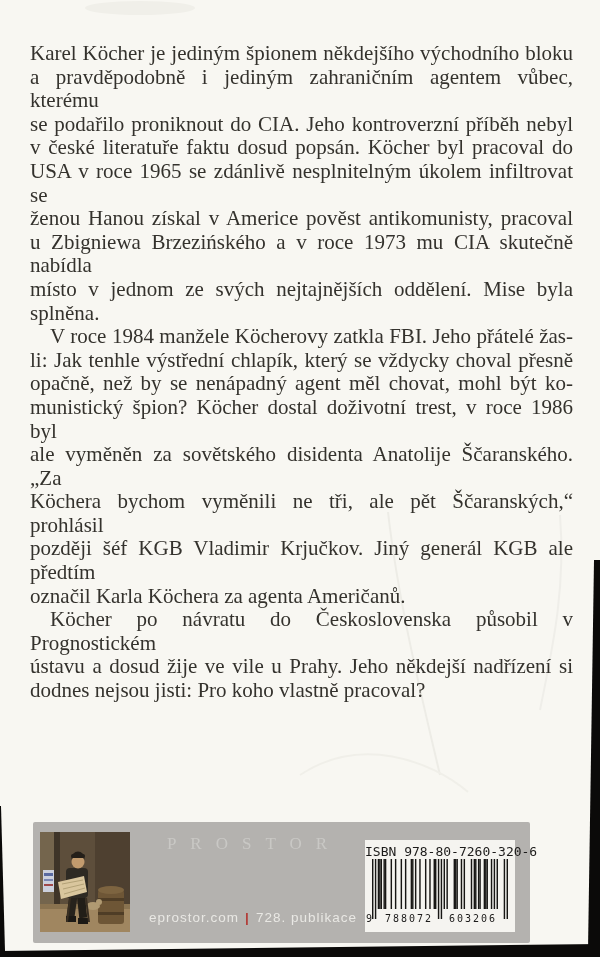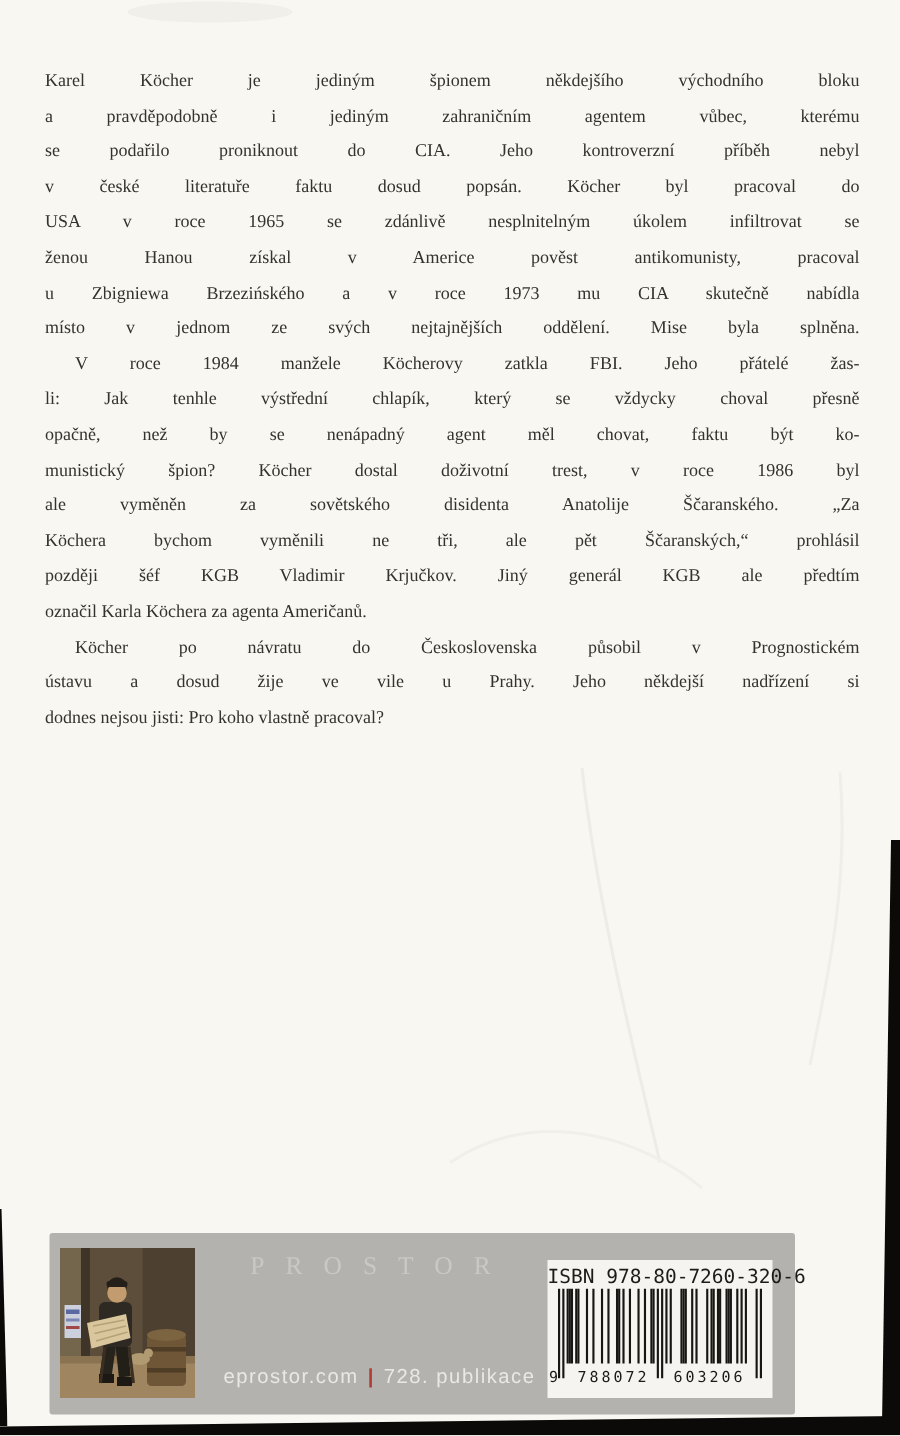--- a/index.html
+++ b/index.html
@@ -14,21 +14,21 @@
   }
   html,body{margin:0;padding:0;}
   body{
     width:600px;height:957px;position:relative;overflow:hidden;
     background:var(--page-bg);
     font-family:"Liberation Serif","DejaVu Serif",serif;
   }
   
   .blurb{
     position:absolute;left:30px;top:42px;width:543px;
-    color:var(--ink);font-size:12px;line-height:23.6px;
+    color:var(--ink);font-size:21px;line-height:23.6px;
     text-rendering:optimizeLegibility;
   }
   .tline{text-align:justify;text-align-last:justify;white-space:normal;}
   .tline.tlast{text-align-last:auto;}
   .tline.tindent{text-indent:20px;}
   
   .scan-overlay{position:absolute;left:0;top:0;width:600px;height:957px;pointer-events:none;}
   .black-edge{position:absolute;background:var(--scan-black);}
   .edge-bottom{left:0;top:944px;width:600px;height:13px;clip-path:polygon(0 7px,600px 0,600px 13px,0 13px);}
   .edge-right{left:586px;top:560px;width:14px;height:390px;clip-path:polygon(8px 0,14px 0,14px 390px,2px 390px);}
@@ -89,21 +89,21 @@
       <div class="tline">se podařilo proniknout do CIA. Jeho kontroverzní příběh nebyl</div>
       <div class="tline">v české literatuře faktu dosud popsán. Köcher byl pracoval do</div>
       <div class="tline">USA v roce 1965 se zdánlivě nesplnitelným úkolem infiltrovat se</div>
       <div class="tline">ženou Hanou získal v Americe pověst antikomunisty, pracoval</div>
       <div class="tline">u Zbigniewa Brzezińského a v roce 1973 mu CIA skutečně nabídla</div>
       <div class="tline">místo v jednom ze svých nejtajnějších oddělení. Mise byla splněna.</div>
     </div>
     <div>
       <div class="tline tindent">V roce 1984 manžele Köcherovy zatkla FBI. Jeho přátelé žas-</div>
       <div class="tline">li: Jak tenhle výstřední chlapík, který se vždycky choval přesně</div>
-      <div class="tline">opačně, než by se nenápadný agent měl chovat, faktu být ko-</div>
+      <div class="tline">opačně, než by se nenápadný agent měl chovat, mohl být ko-</div>
       <div class="tline">munistický špion? Köcher dostal doživotní trest, v roce 1986 byl</div>
       <div class="tline">ale vyměněn za sovětského disidenta Anatolije Ščaranského. „Za</div>
       <div class="tline">Köchera bychom vyměnili ne tři, ale pět Ščaranských,“ prohlásil</div>
       <div class="tline">později šéf KGB Vladimir Krjučkov. Jiný generál KGB ale předtím</div>
       <div class="tline tlast">označil Karla Köchera za agenta Američanů.</div>
     </div>
     <div>
       <div class="tline tindent">Köcher po návratu do Československa působil v Prognostickém</div>
       <div class="tline">ústavu a dosud žije ve vile u Prahy. Jeho někdejší nadřízení si</div>
       <div class="tline tlast">dodnes nejsou jisti: Pro koho vlastně pracoval?</div>

